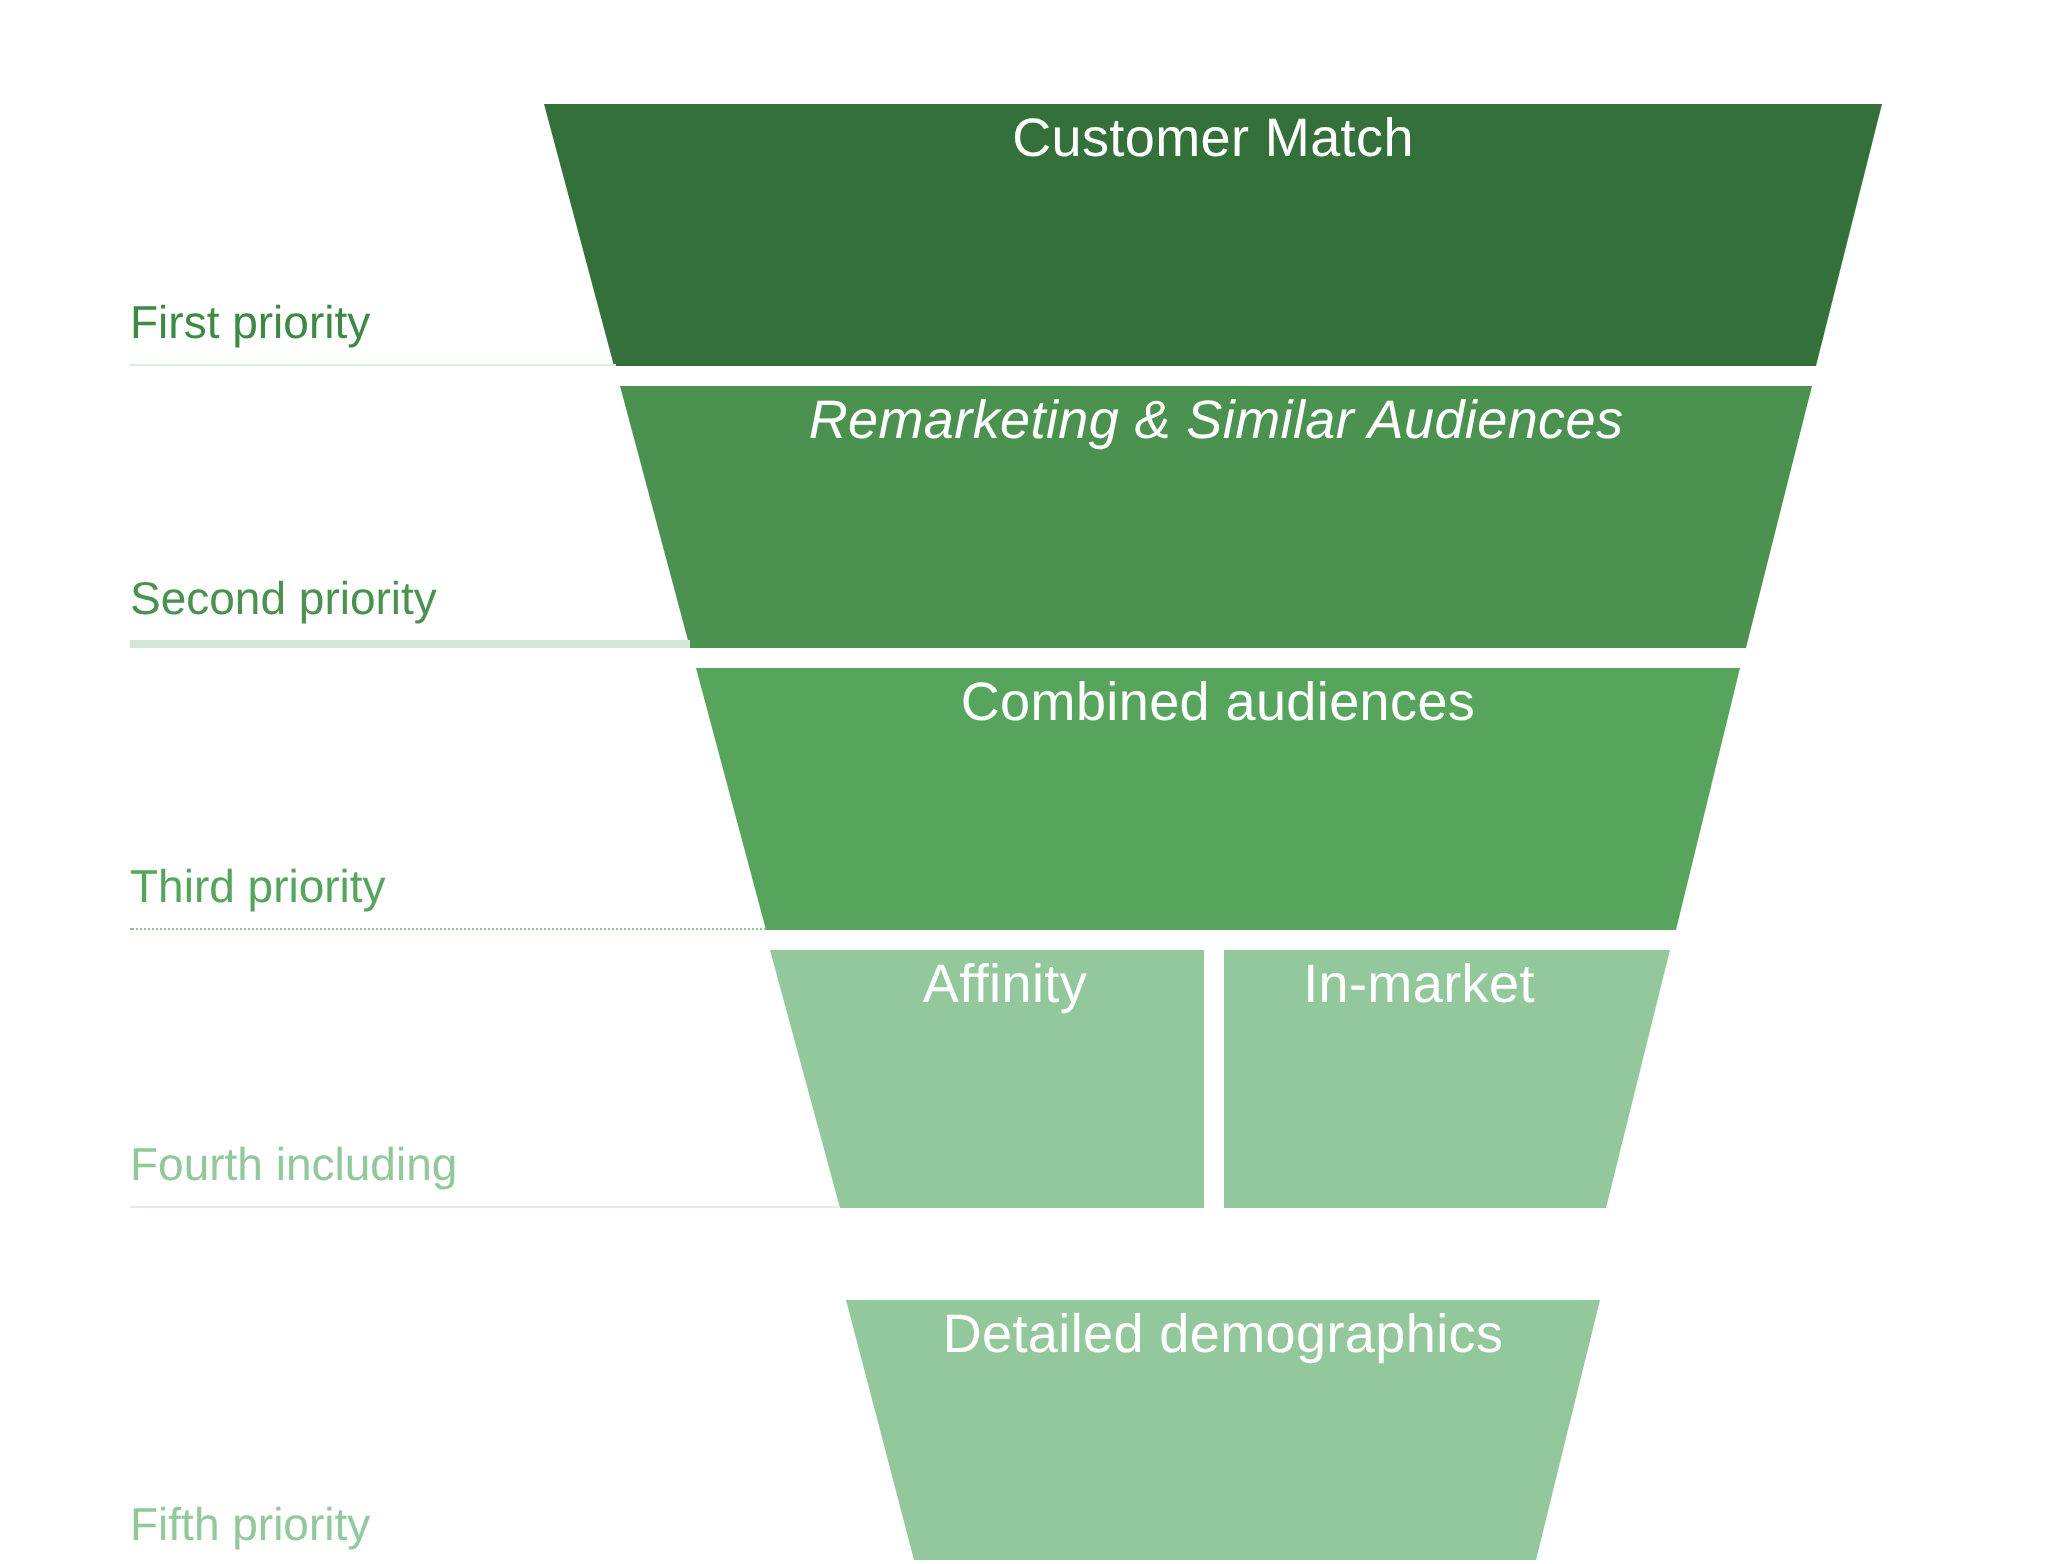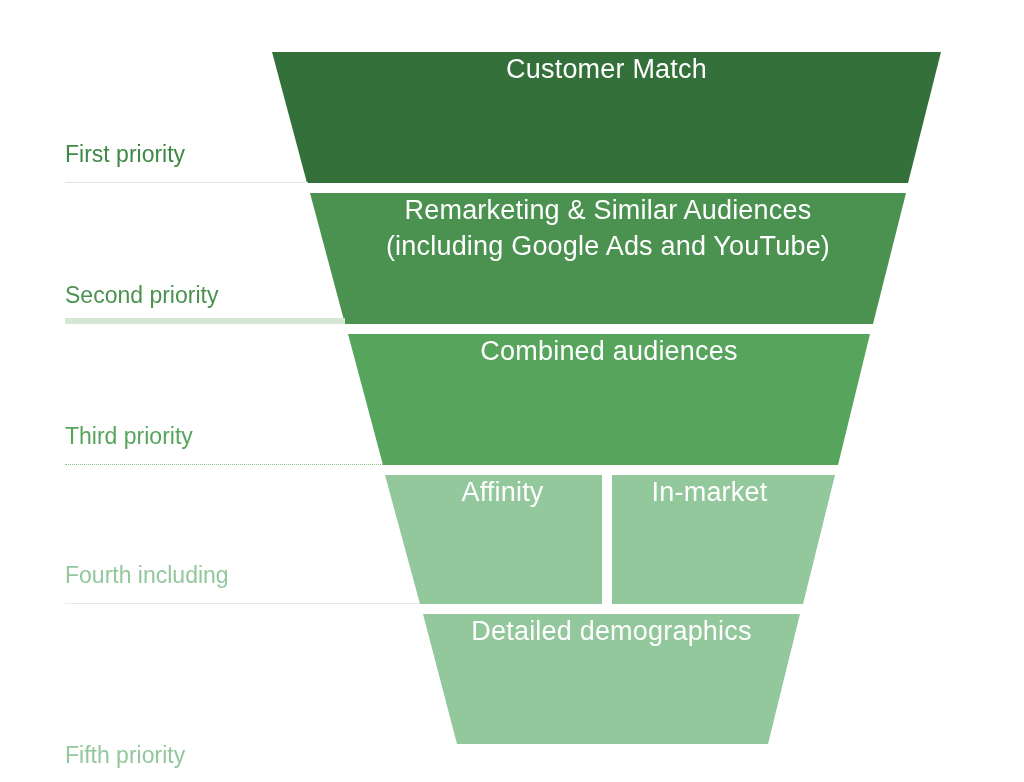--- a/index.html
+++ b/index.html
@@ -48,68 +48,68 @@
   .tier4b {
     top: 475px; left: 612px; width: 223px; height: 129px;
     clip-path: polygon(0px 0px, 223px 0px, 191px 129px, 0px 129px);
   }
   .tier4b .seg-text { transform: translateX(-14px); }
   .tier5 {
     top: 614px; left: 423px; width: 377px; height: 130px;
     clip-path: polygon(0px 0px, 377px 0px, 345px 130px, 34px 130px);
   }
   .tier-text { display: block; }
-  .tier-text .line { display: block; }
+  .tier-text .line { display: block; font-style: italic; }
 
   
   .priority {
     position: absolute;
     left: 65px;
     height: 40px;
     display: flex;
+    align-items: flex-end;
     font-size: 23px;
     line-height: 1;
     padding-bottom: 0;
     box-sizing: border-box;
   }
   .priority .plabel { padding-bottom: 9px; }
   .p1 { top: 143px; width: 243px; border-bottom: 1px solid #dcebdc; }
-  .p2 { top: 284px; width: 280px; border-bottom: 6px solid #1d4ed8; }
+  .p2 { top: 284px; width: 280px; border-bottom: 4px solid #1d4ed8; }
   .p3 { top: 425px; width: 318px; border-bottom: 1px dotted #8fc192; }
   .p4 { top: 564px; width: 355px; border-bottom: 1px solid #e0eee0; }
   .p5 { top: 744px; width: 392px; border-bottom: 1px dotted #c2ddc3; }
 </style>
 </head>
 <body>
 
 <div class="canvas">
 
   <div class="tier tier1" style="background-color: rgb(52, 112, 57);">
     <span class="tier-text">Customer Match</span>
   </div>
 
   <div class="tier tier2" style="background-color: rgb(75, 145, 80);">
     <span class="tier-text">
       <span class="line">Remarketing &amp; Similar Audiences</span>
-      <span class="line">(including Google Ads and YouTube)</span>
     </span>
   </div>
 
   <div class="tier tier3" style="background-color: rgb(87, 165, 93);">
     <span class="tier-text">Combined audiences</span>
   </div>
 
   <div class="tier tier4b" style="background-color: rgb(147, 199, 156);">
     <span class="tier-text seg-text">In-market</span>
   </div>
   <div class="tier tier4a" style="background-color: rgb(147, 199, 156);">
     <span class="tier-text seg-text">Affinity</span>
   </div>
 
-  <div class="tier tier5" style="background-color: rgb(147, 199, 156);">
+  <div class="tier tier5" style="background-color: rgb(147, 199, 156); margin-top: 36px;">
     <span class="tier-text">Detailed demographics</span>
   </div>
 
   <div class="priority p1" style="color: rgb(62, 137, 67); border-bottom-color: rgb(220, 235, 220);">
     <span class="plabel">First priority</span>
   </div>
 
   <div class="priority p2" style="color: rgb(75, 145, 80); border-bottom-color: rgb(212, 231, 212);">
     <span class="plabel">Second priority</span>
   </div>

